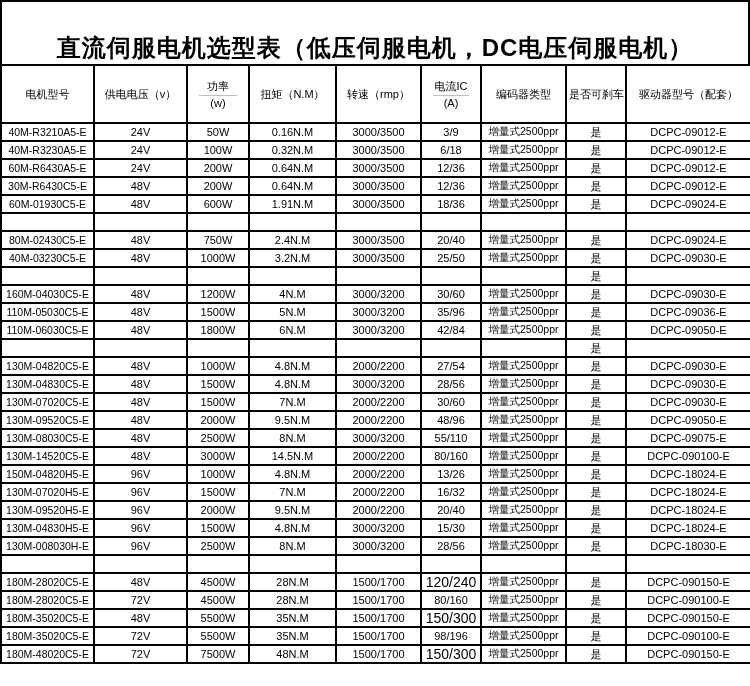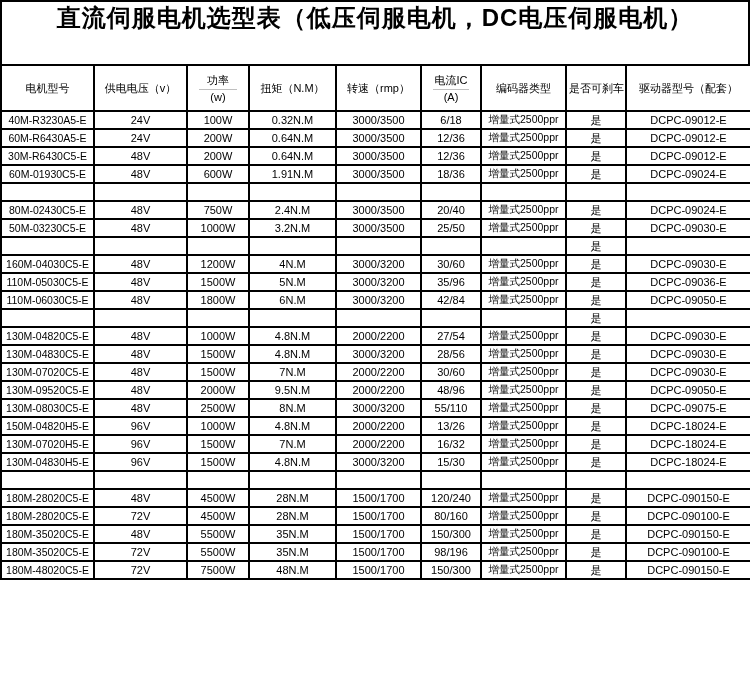--- a/index.html
+++ b/index.html
@@ -4,41 +4,41 @@
 <style>
   html,body{margin:0;padding:0;background:#ffffff;}
   .sheet{
     width:750px;height:686px;box-sizing:border-box;
     font-family:"Liberation Sans",sans-serif;color:#000;background:#fff;
     overflow:hidden;
   }
   .title-box{
     box-sizing:border-box;width:750px;height:64px;
     border:2px solid #000;border-bottom:none;
-    display:flex;align-items:flex-start;justify-content:center;
+    display:flex;align-items:flex-end;justify-content:center;
   }
   .title-box span{
     font-size:24px;font-weight:600;letter-spacing:1px;white-space:nowrap;
   }
   table{
     width:750px;border-collapse:collapse;table-layout:fixed;
     background:#fff;
   }
   th,td{
     border:2px solid #000;
     padding:0 2px;overflow:hidden;white-space:nowrap;
     text-align:center;vertical-align:middle;
     font-size:11px;font-weight:normal;color:#000;
     box-sizing:border-box;
   }
-  thead tr{height:46px;}
+  thead tr{height:58px;}
   tbody tr{height:18px;}
   td:first-child{font-size:10.5px;}
   td:nth-child(7){font-size:10.5px;}
-  td.small{font-size:11px;}
+  td.small{font-size:14px;}
   .hl1{line-height:15px;}
   .hl2{
     line-height:13px;
     border-top:1px solid #bfbfbf;
     margin:1px 9px 0 9px;padding-top:1px;
   }
 </style>
 </head>
 <body>
 
@@ -86,20 +86,31 @@
           <th>
             <div class="hl1">是否可刹车</div>
           </th>
           <th>
             <div class="hl1">驱动器型号（配套）</div>
           </th>
         </tr>
     </thead>
     <tbody id="table-body">
         <tr>
+          <td>40M-R3210A5-E</td>
+          <td>24V</td>
+          <td>50W</td>
+          <td>0.16N.M</td>
+          <td>3000/3500</td>
+          <td>3/9</td>
+          <td>增量式2500ppr</td>
+          <td>是</td>
+          <td>DCPC-09012-E</td>
+        </tr>
+        <tr>
           <td>40M-R3230A5-E</td>
           <td>24V</td>
           <td>100W</td>
           <td>0.32N.M</td>
           <td>3000/3500</td>
           <td>6/18</td>
           <td>增量式2500ppr</td>
           <td>是</td>
           <td>DCPC-09012-E</td>
         </tr>
@@ -152,21 +163,21 @@
           <td>48V</td>
           <td>750W</td>
           <td>2.4N.M</td>
           <td>3000/3500</td>
           <td>20/40</td>
           <td>增量式2500ppr</td>
           <td>是</td>
           <td>DCPC-09024-E</td>
         </tr>
         <tr>
-          <td>50M-03230C5-E</td>
+          <td>40M-03230C5-E</td>
           <td>48V</td>
           <td>1000W</td>
           <td>3.2N.M</td>
           <td>3000/3500</td>
           <td>25/50</td>
           <td>增量式2500ppr</td>
           <td>是</td>
           <td>DCPC-09030-E</td>
         </tr>
         <tr>
@@ -271,20 +282,31 @@
         <tr>
           <td>130M-08030C5-E</td>
           <td>48V</td>
           <td>2500W</td>
           <td>8N.M</td>
           <td>3000/3200</td>
           <td>55/110</td>
           <td>增量式2500ppr</td>
           <td>是</td>
           <td>DCPC-09075-E</td>
+        </tr>
+        <tr>
+          <td>130M-14520C5-E</td>
+          <td>48V</td>
+          <td>3000W</td>
+          <td>14.5N.M</td>
+          <td>2000/2200</td>
+          <td>80/160</td>
+          <td>增量式2500ppr</td>
+          <td>是</td>
+          <td>DCPC-090100-E</td>
         </tr>
         <tr>
           <td>150M-04820H5-E</td>
           <td>96V</td>
           <td>1000W</td>
           <td>4.8N.M</td>
           <td>2000/2200</td>
           <td>13/26</td>
           <td>增量式2500ppr</td>
           <td>是</td>
@@ -295,29 +317,51 @@
           <td>96V</td>
           <td>1500W</td>
           <td>7N.M</td>
           <td>2000/2200</td>
           <td>16/32</td>
           <td>增量式2500ppr</td>
           <td>是</td>
           <td>DCPC-18024-E</td>
         </tr>
         <tr>
+          <td>130M-09520H5-E</td>
+          <td>96V</td>
+          <td>2000W</td>
+          <td>9.5N.M</td>
+          <td>2000/2200</td>
+          <td>20/40</td>
+          <td>增量式2500ppr</td>
+          <td>是</td>
+          <td>DCPC-18024-E</td>
+        </tr>
+        <tr>
           <td>130M-04830H5-E</td>
           <td>96V</td>
           <td>1500W</td>
           <td>4.8N.M</td>
           <td>3000/3200</td>
           <td>15/30</td>
           <td>增量式2500ppr</td>
           <td>是</td>
           <td>DCPC-18024-E</td>
+        </tr>
+        <tr>
+          <td>130M-008030H-E</td>
+          <td>96V</td>
+          <td>2500W</td>
+          <td>8N.M</td>
+          <td>3000/3200</td>
+          <td>28/56</td>
+          <td>增量式2500ppr</td>
+          <td>是</td>
+          <td>DCPC-18030-E</td>
         </tr>
         <tr>
           <td></td>
           <td></td>
           <td></td>
           <td></td>
           <td></td>
           <td></td>
           <td></td>
           <td></td>

